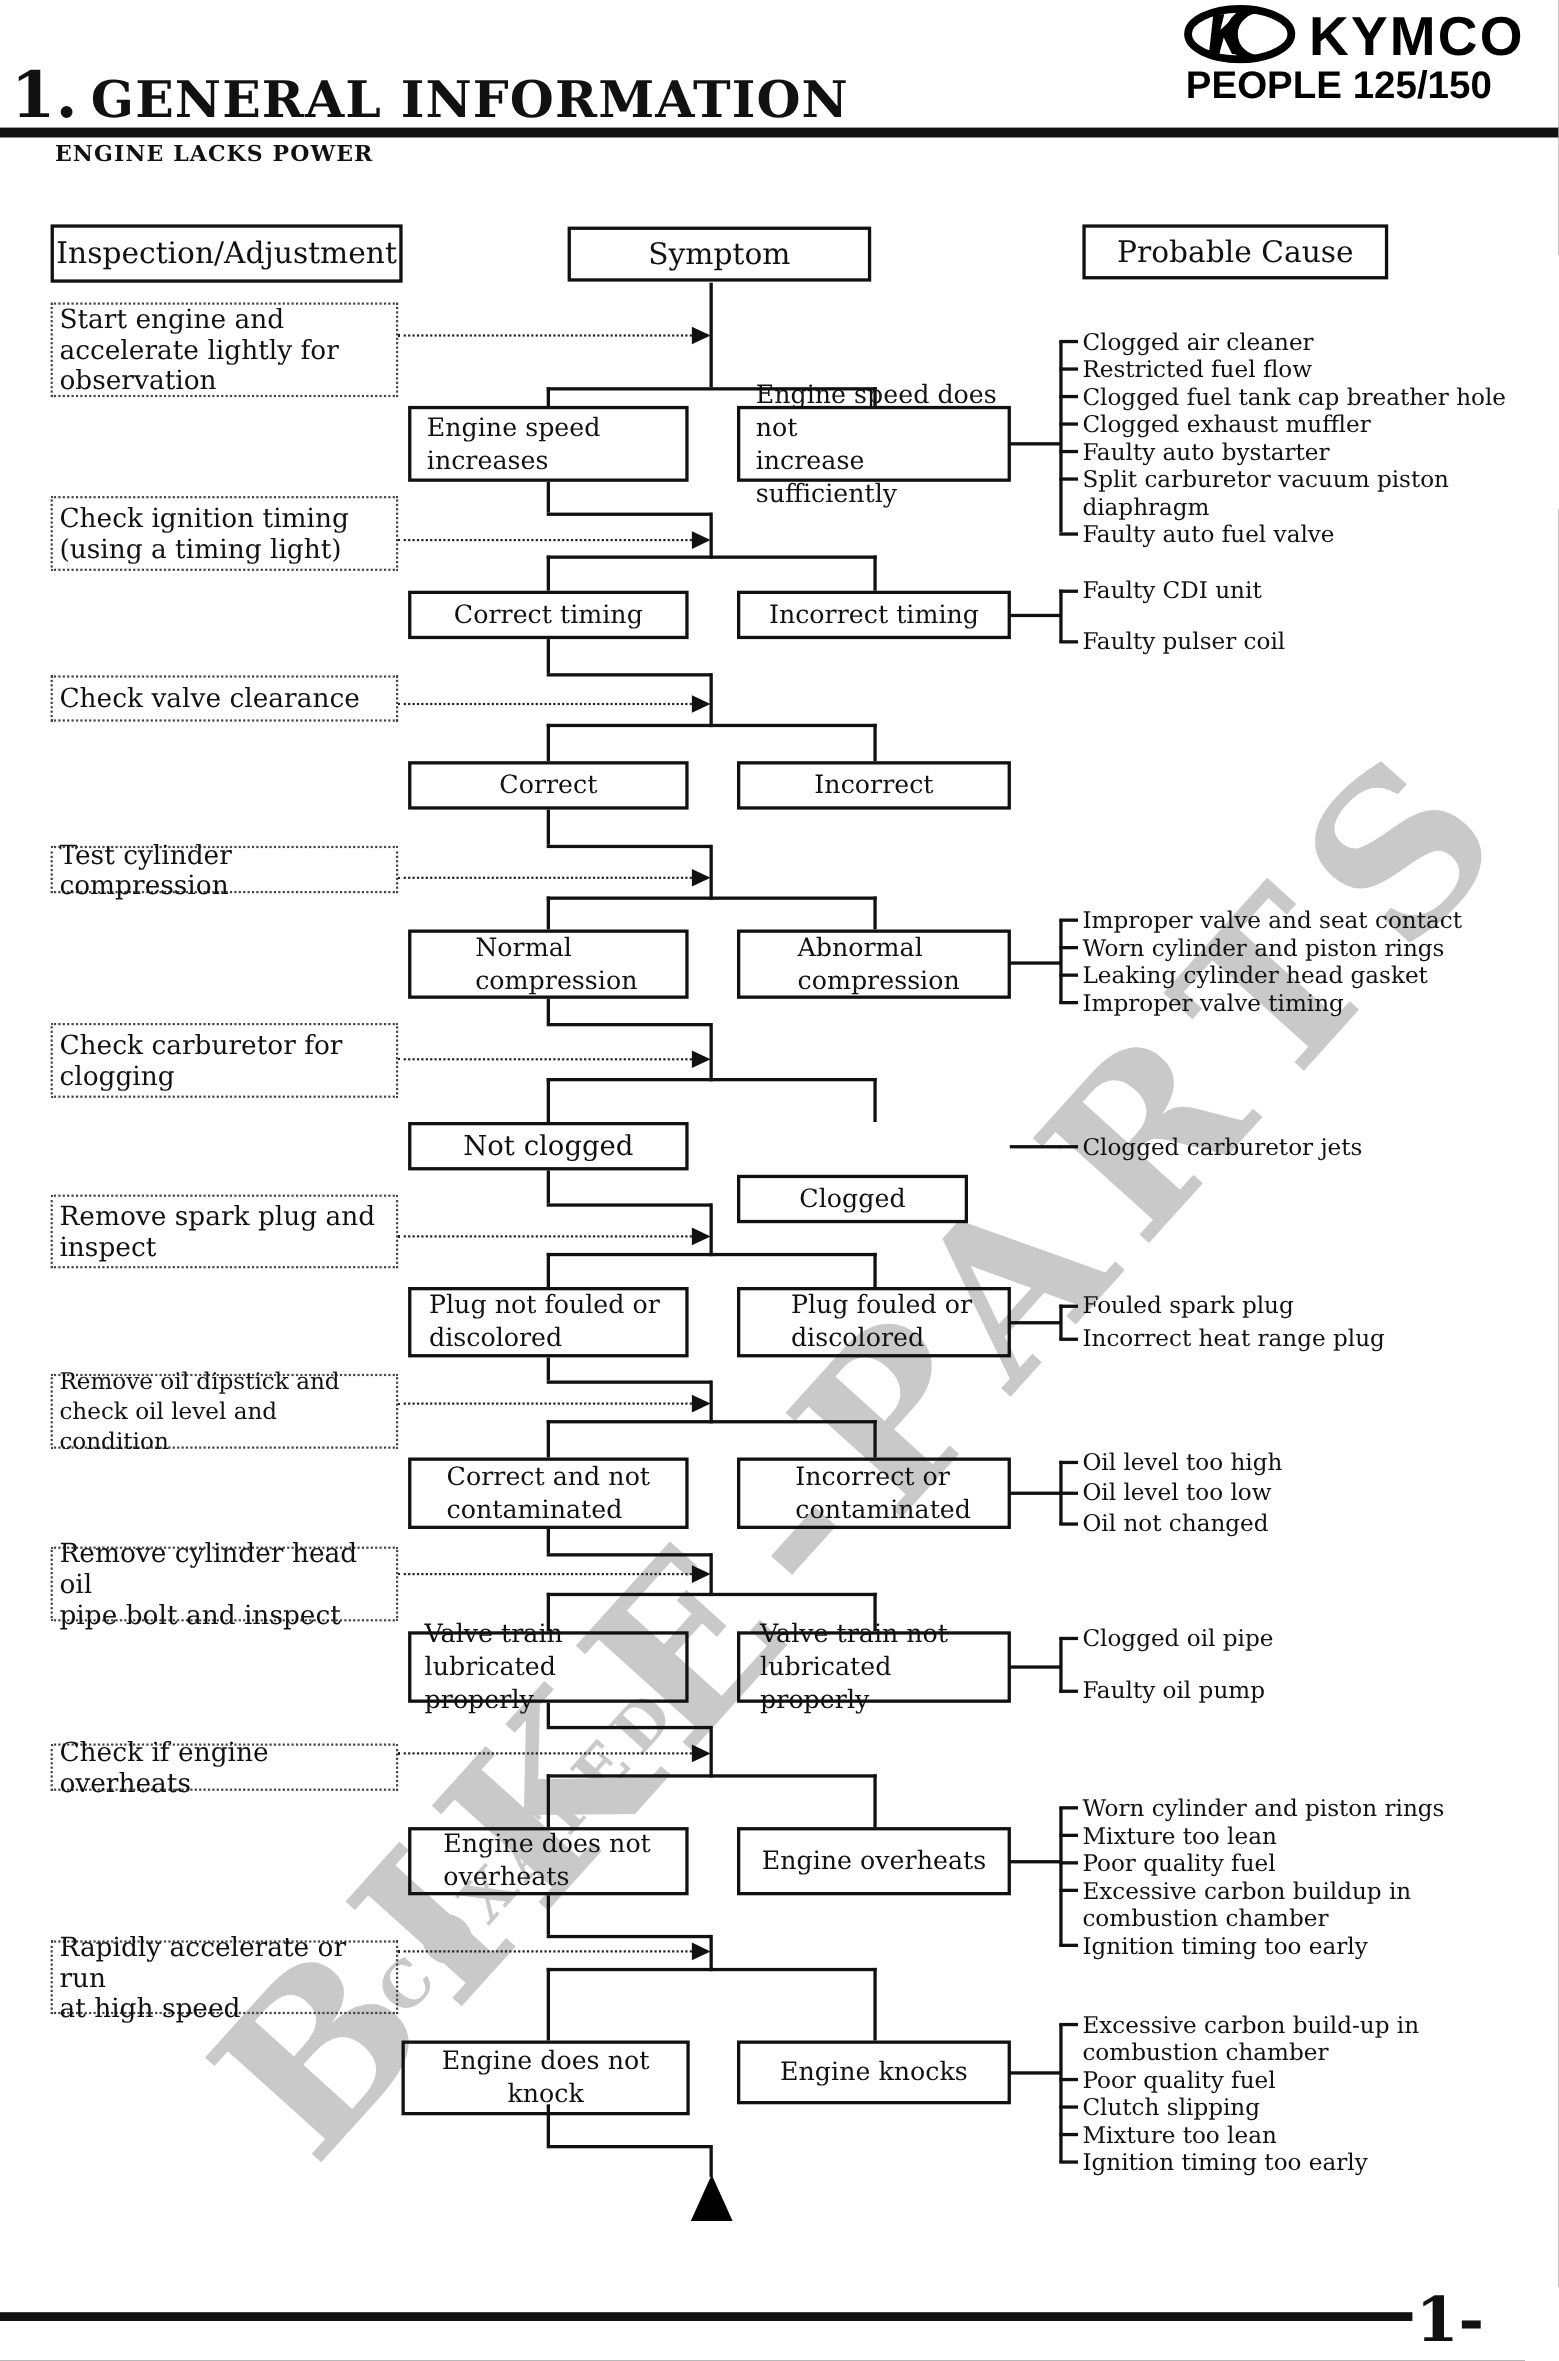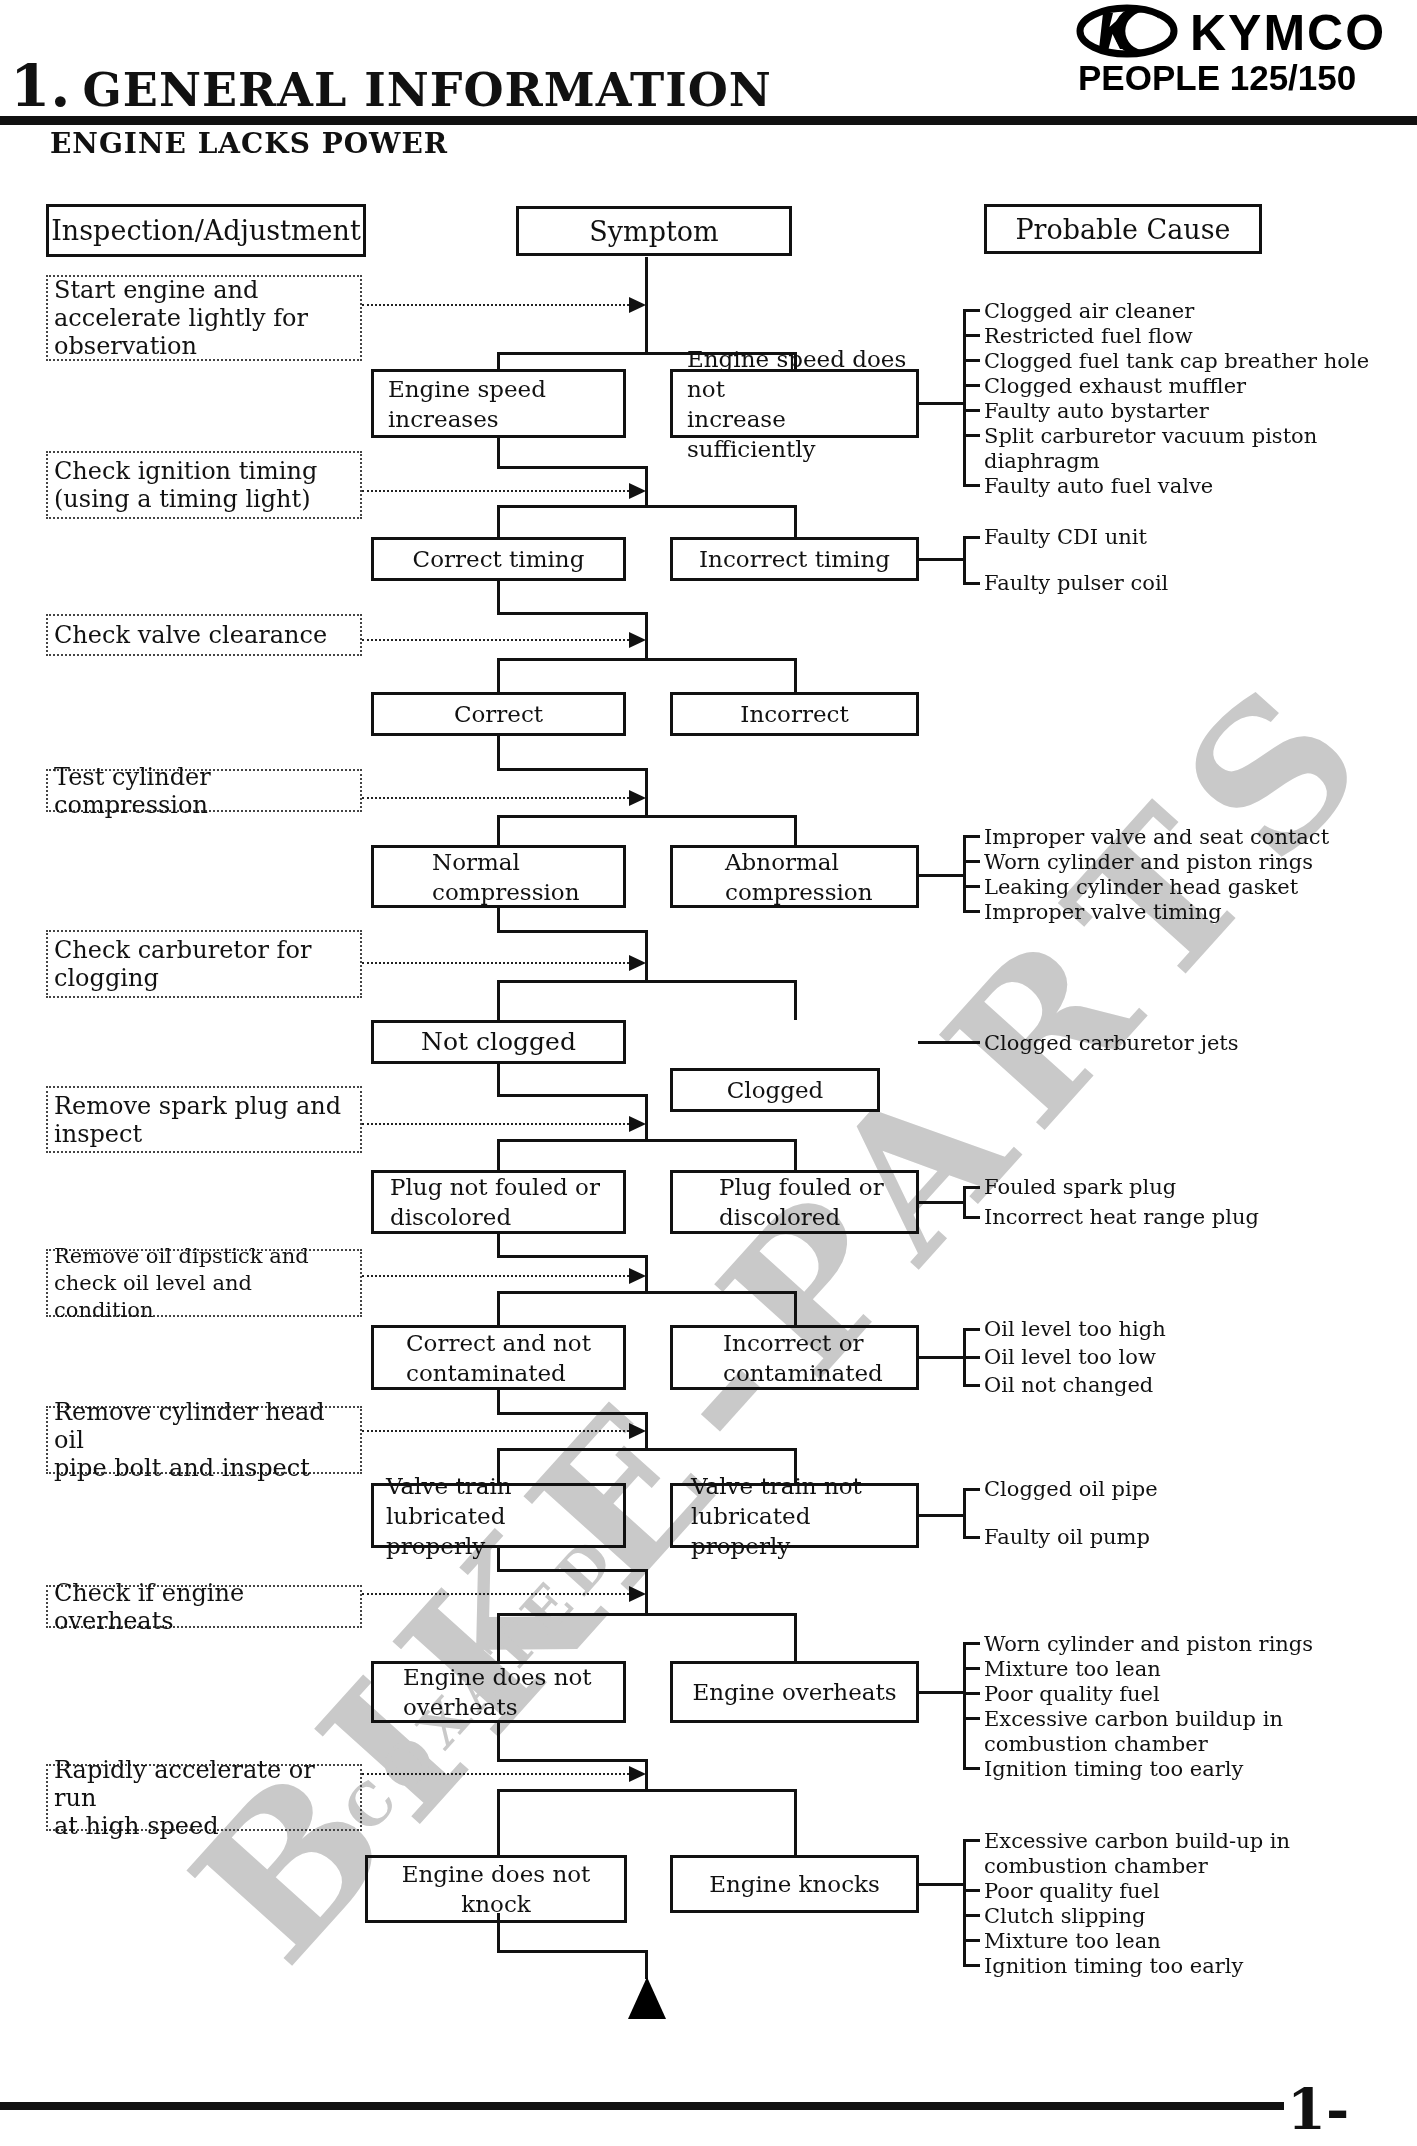--- a/index.html
+++ b/index.html
@@ -11,21 +11,21 @@
   
   #title-row{position:absolute;left:10px;top:52px;display:flex;align-items:baseline;gap:12px;z-index:3}
   #chapter-num{font-size:58px;font-weight:bold}
   #chapter-title{font-size:46px;font-weight:bold;letter-spacing:1px}
   #title-rule{position:absolute;left:0;top:116px;width:1417px;height:9px;background:#111;z-index:3}
   #brand{position:absolute;left:1074px;top:4px;width:340px;z-index:3}
   #brand-name{position:absolute;left:116px;top:0;font-family:"Liberation Sans",sans-serif;
               font-weight:bold;font-size:50px;letter-spacing:2px;color:#000}
   #brand-model{position:absolute;left:4px;top:54px;font-family:"Liberation Sans",sans-serif;
                font-weight:bold;font-size:35px;color:#000;white-space:nowrap}
-  #section-title{position:absolute;left:50px;top:127px;font-size:28px;font-weight:bold;z-index:3;letter-spacing:1px}
+  #section-title{position:absolute;left:50px;top:127px;font-size:20px;font-weight:bold;z-index:3;letter-spacing:1px}
   
   .hbox{position:absolute;border:3px solid #111;display:flex;align-items:center;justify-content:center;
         font-size:27px;z-index:3;box-sizing:border-box;background:transparent}
   
   .ibox{position:absolute;left:46px;width:316px;border:2px dotted #444;box-sizing:border-box;
         display:flex;align-items:center;padding:2px 6px;font-size:24px;line-height:28px;z-index:3;background:transparent}
   .ibox span{white-space:pre-line}
   .ibox.small{font-size:21px;line-height:27px}
   
   .pbox{position:absolute;border:3px solid #111;box-sizing:border-box;display:flex;align-items:center;

